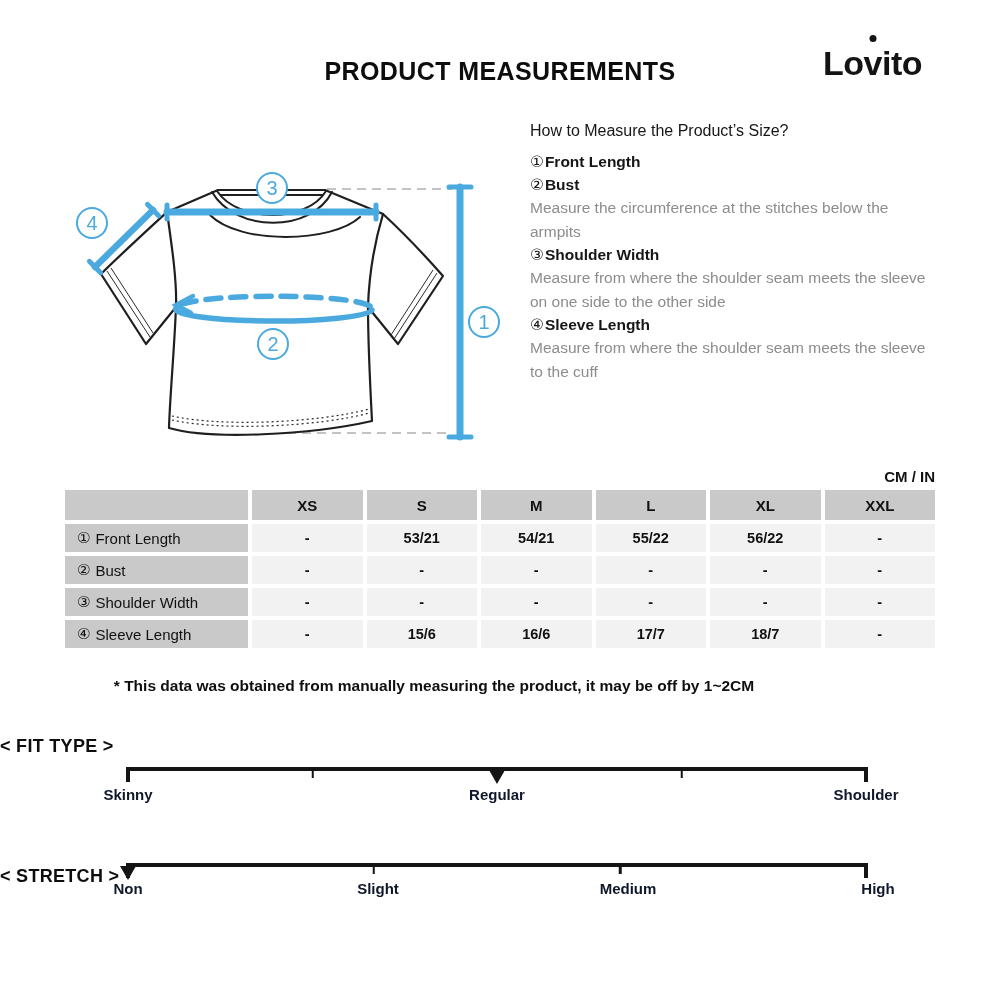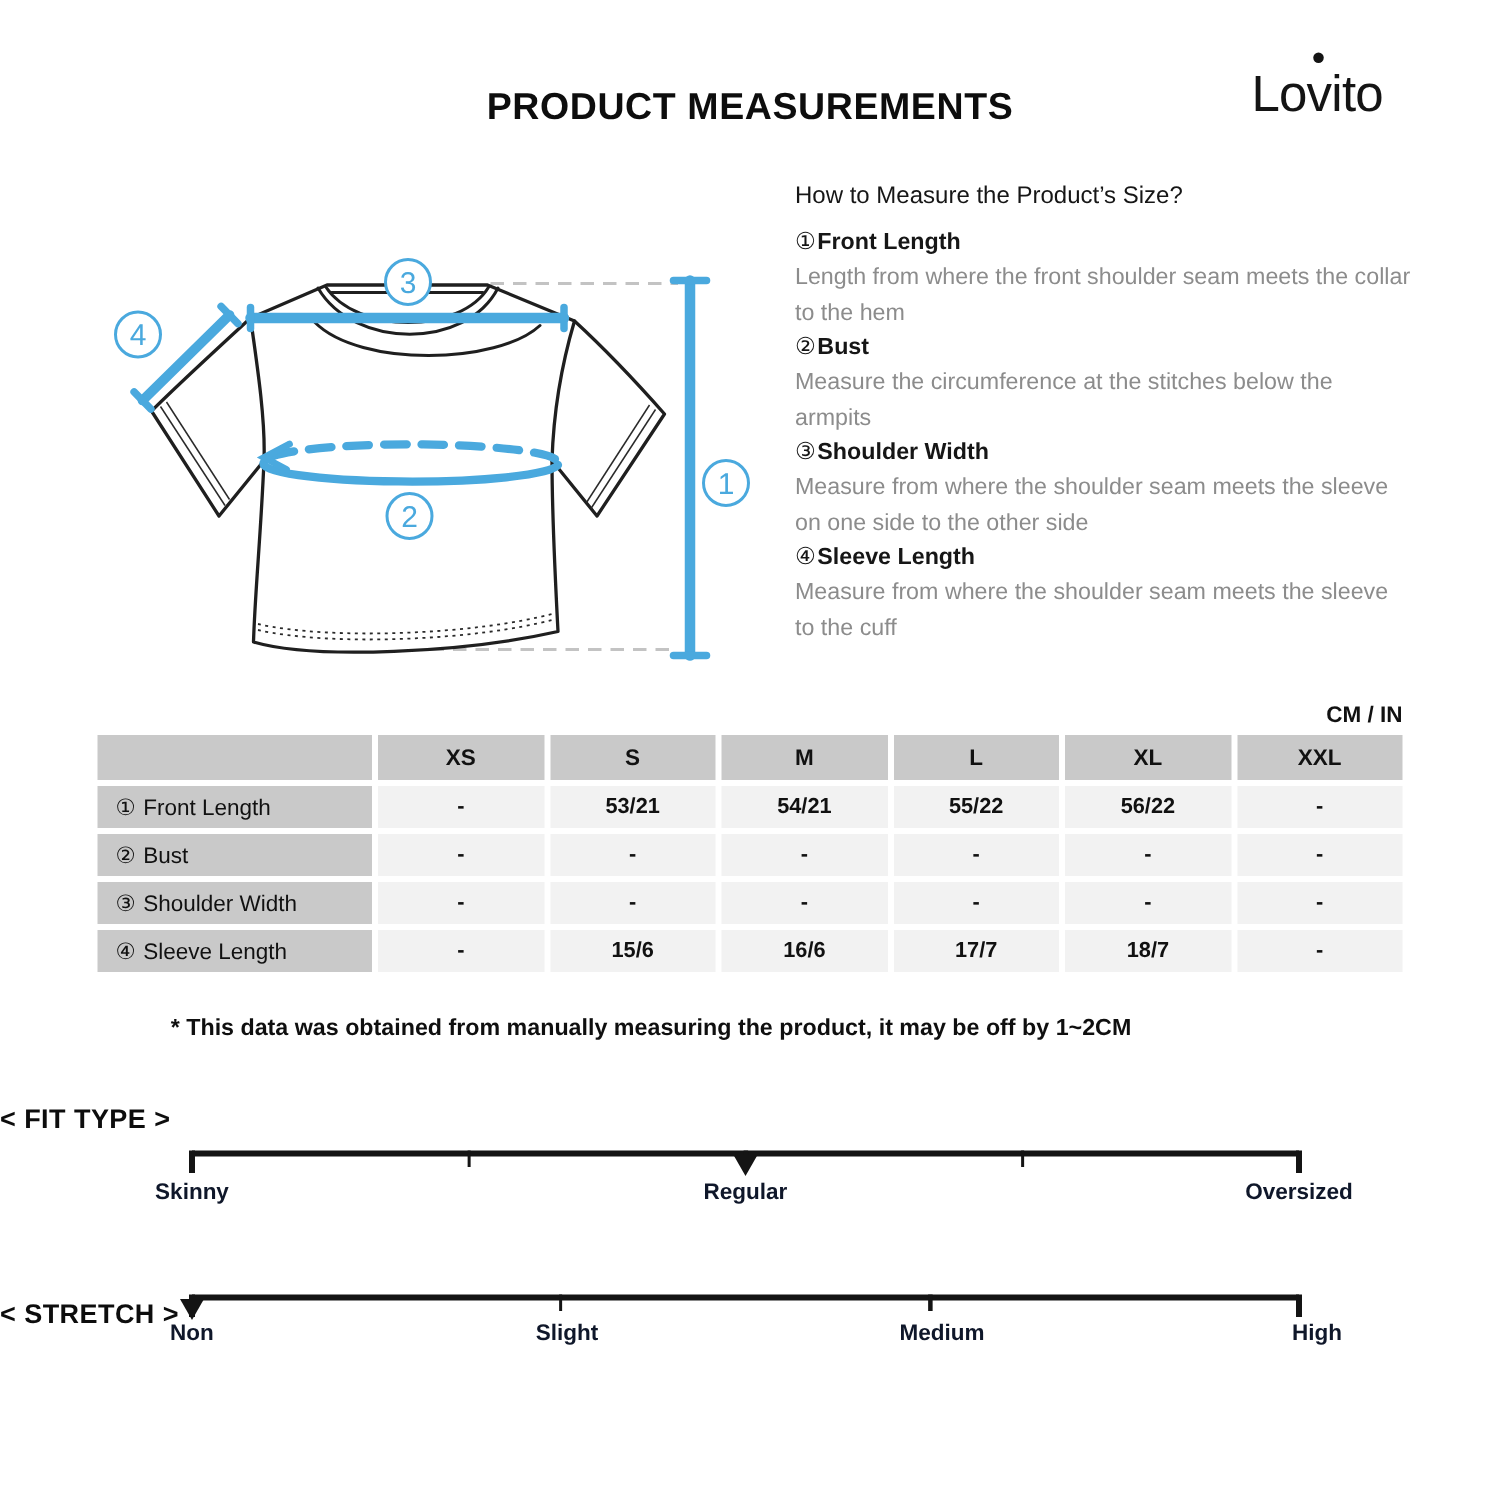--- a/index.html
+++ b/index.html
@@ -7,21 +7,21 @@
     width:1000px;height:1000px;position:relative;background:#ffffff;
     font-family:"Liberation Sans","DejaVu Sans",sans-serif;color:#111;
     overflow:hidden;
   }
   
   .page-title{
     position:absolute;top:57px;left:0;width:1000px;text-align:center;
     font-size:25px;font-weight:800;letter-spacing:.4px;color:#0d0d0d;
   }
   .brand{
-    position:absolute;top:44px;right:78px;font-size:34px;font-weight:400;
+    position:absolute;top:44px;right:78px;font-size:34px;font-weight:700;
     letter-spacing:-.5px;color:#141414;
   }
   .brand .vwrap{position:relative;display:inline-block;}
   .brand .vdot{
     position:absolute;left:50%;top:-9px;transform:translateX(-50%);
     width:7px;height:7px;background:#141414;border-radius:50% 50% 50% 50%;
   }
   
   .diagram{position:absolute;left:60px;top:155px;width:460px;height:300px;}
   
@@ -144,21 +144,20 @@
     <circle cx="213" cy="189" r="15" fill="#ffffff" stroke="#4AA9DE" stroke-width="2"></circle>
     <text x="213" y="196">2</text>
     <circle cx="424" cy="167" r="15" fill="#ffffff" stroke="#4AA9DE" stroke-width="2"></circle>
     <text x="424" y="174">1</text>
   </g>
 </svg>
 
 <div class="howto">
   <h2>How to Measure the Product’s Size?</h2>
   <div class="item-title"><span class="cnum">①</span><span>Front Length</span></div>
-  <div class="item-desc">Length from where the front shoulder seam meets the collar to the hem</div>
   <div class="item-title"><span class="cnum">②</span><span>Bust</span></div>
   <div class="item-desc">Measure the circumference at the stitches below the armpits</div>
   <div class="item-title"><span class="cnum">③</span><span>Shoulder Width</span></div>
   <div class="item-desc">Measure from where the shoulder seam meets the sleeve on one side to the other side</div>
   <div class="item-title"><span class="cnum">④</span><span>Sleeve Length</span></div>
   <div class="item-desc">Measure from where the shoulder seam meets the sleeve to the cuff</div>
 </div>
 
 <div class="unit-label">CM / IN</div>
 
@@ -223,21 +222,21 @@
   <span class="tick end" style="left:0%"></span>
   <span class="tick mid" style="left:25%"></span>
   <span class="tick mid" style="left:50%"></span>
   <span class="tick mid" style="left:75%"></span>
   <span class="tick end" style="left:100%"></span>
   <span class="marker" style="left:50%"></span>
 </div>
 <div class="track-labels fit">
   <span style="left:0%">Skinny</span>
   <span style="left:50%">Regular</span>
-  <span style="left:100%">Oversized</span>
+  <span style="left:100%">Shoulder</span>
 </div>
 
 <div class="slider-title stretch">&lt; STRETCH &gt;</div>
 <div class="track stretch">
   <span class="tick end" style="left:0%"></span>
   <span class="tick mid" style="left:33.33%"></span>
   <span class="tick mid" style="left:66.67%"></span>
   <span class="tick end" style="left:100%"></span>
   <span class="marker" style="left:0%"></span>
 </div>

